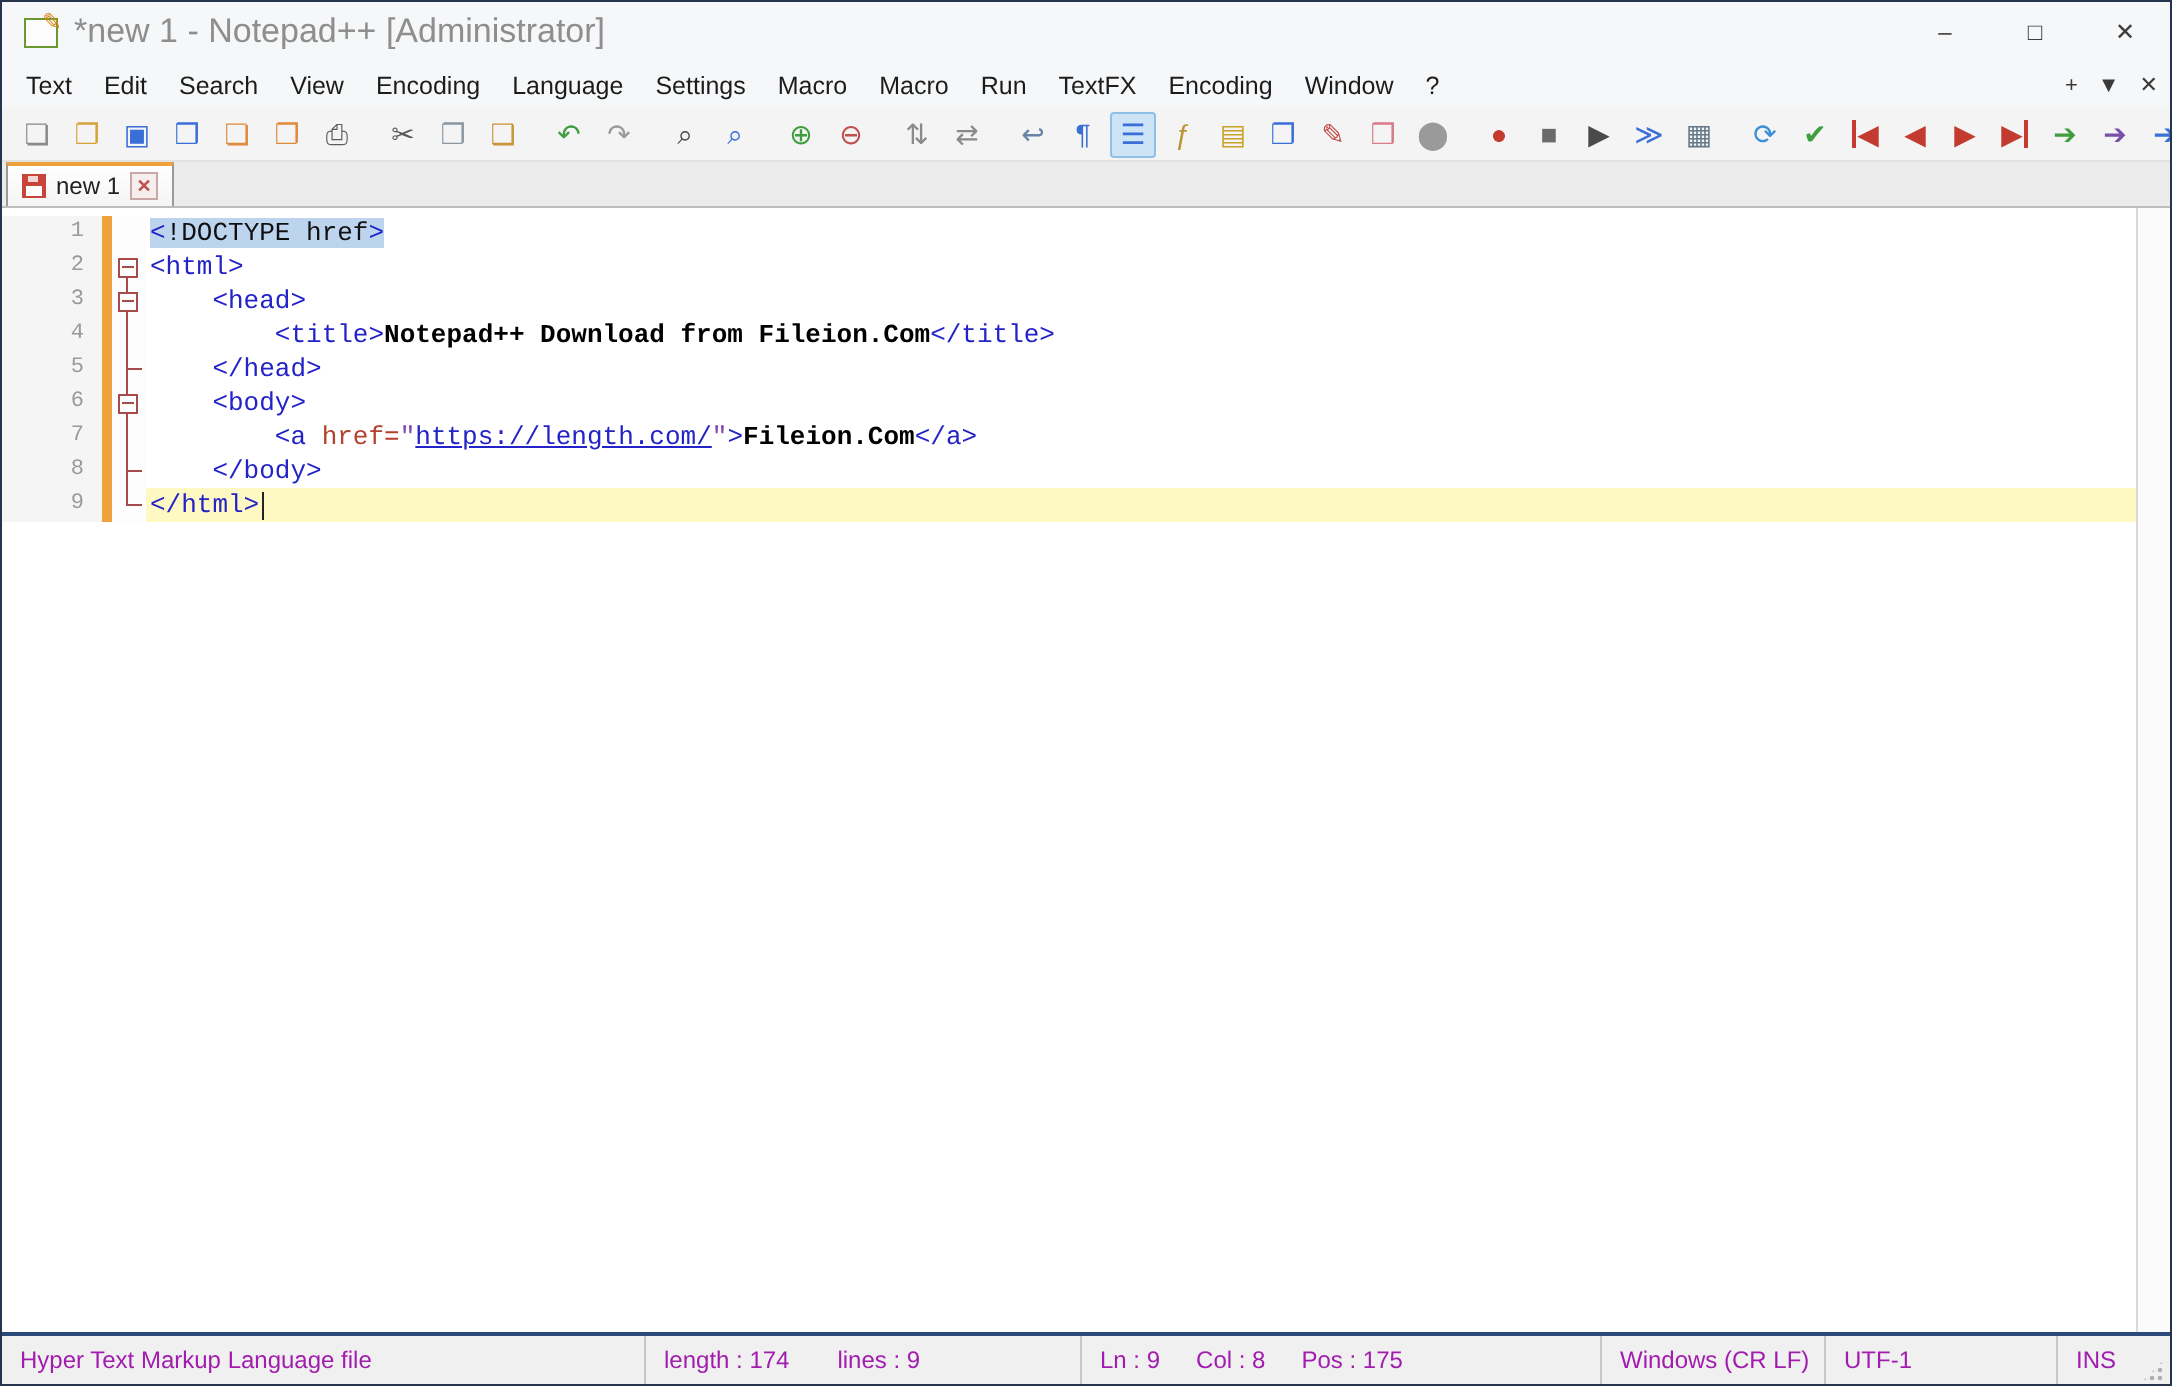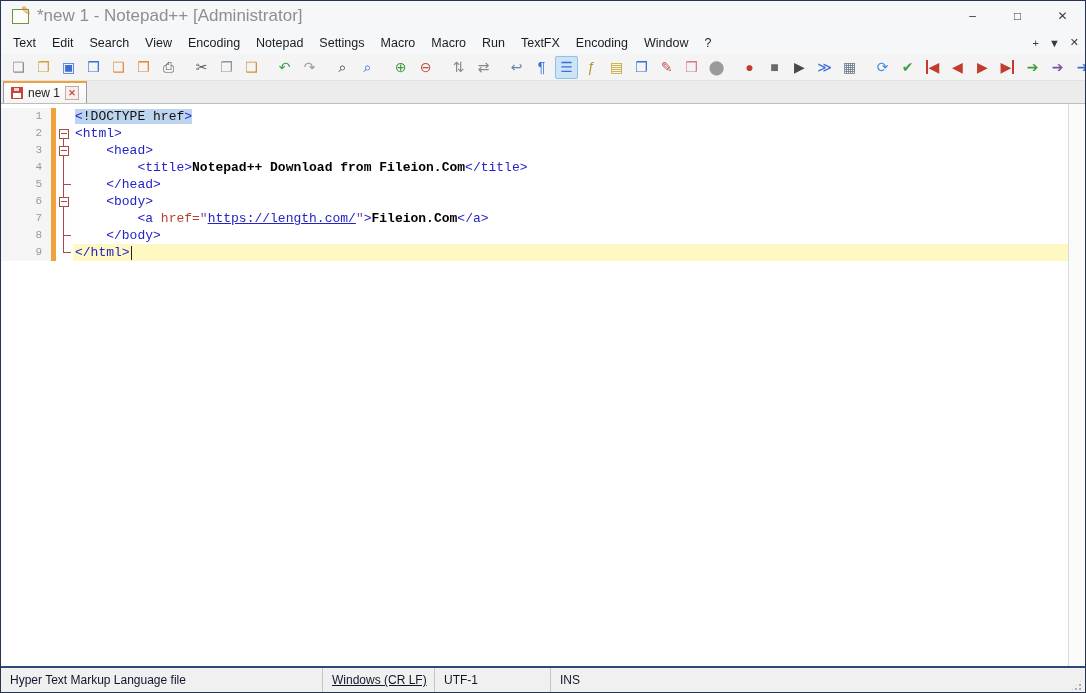--- a/index.html
+++ b/index.html
@@ -78,26 +78,26 @@
   .tk-attr { color: #b5412f; }
   .tk-punct { color: #8048b0; }
   .tk-url { color: #2323c8; text-decoration: underline; }
   .tk-doctype { color: #2323c8; background: #bcd4ee; }
   .tk-doctype-inner { color: #101010; background: #bcd4ee; }
   .vscroll { width: 17px; background: #fbfbfb; border-left: 1px solid #d9d9d9; flex: 0 0 auto; }
 
   
   .status-divider { height: 2px; background: #2b4a78; flex: 0 0 auto; }
   .statusbar { height: 24px; background: #f0f0f0; display: flex; align-items: stretch;
-    font-size: 12px; color: #0f172a; flex: 0 0 auto; }
+    font-size: 12px; color: #a21caf; flex: 0 0 auto; }
   .sb-cell { display: flex; align-items: center; border-right: 1px solid #c6c6c6; padding-left: 9px; }
   .sb-1 { width: 322px; }
   .sb-2 { width: 218px; gap: 24px; }
   .sb-3 { width: 260px; gap: 18px; }
-  .sb-4 { width: 112px; text-decoration: underline; }
+  .sb-4 { width: 112px; }
   .sb-5 { width: 116px; }
   .sb-6 { flex: 1 1 auto; border-right: none; justify-content: space-between; padding-right: 2px; }
   .grip { width: 13px; height: 13px; align-self: flex-end;
     background-image: radial-gradient(#aeaeae 1px, transparent 1.3px);
     background-size: 4px 4px; clip-path: polygon(100% 0, 100% 100%, 0 100%); }
 </style>
 </head>
 <body>
 
 <div class="window">
@@ -112,21 +112,21 @@
     </div>
   </div>
 
   <div class="menubar">
     <span id="menu-items" style="display:flex">
         <span class="menu-item">Text</span>
         <span class="menu-item">Edit</span>
         <span class="menu-item">Search</span>
         <span class="menu-item">View</span>
         <span class="menu-item">Encoding</span>
-        <span class="menu-item">Notepad</span>
+        <span class="menu-item">Language</span>
         <span class="menu-item">Settings</span>
         <span class="menu-item">Macro</span>
         <span class="menu-item">Macro</span>
         <span class="menu-item">Run</span>
         <span class="menu-item">TextFX</span>
         <span class="menu-item">Encoding</span>
         <span class="menu-item">Window</span>
         <span class="menu-item">?</span>
       </span>
     <span class="menu-right" id="menu-right">
@@ -378,20 +378,29 @@
         </div>
       </div>
     <div class="vscroll"></div>
   </div>
 
   <div class="status-divider"></div>
   <div class="statusbar">
     <div class="sb-cell sb-1">
       <span>Hyper Text Markup Language file</span>
     </div>
+    <div class="sb-cell sb-2">
+      <span>length : 174</span>
+      <span>lines : 9</span>
+    </div>
+    <div class="sb-cell sb-3">
+      <span>Ln : 9</span>
+      <span>Col : 8</span>
+      <span>Pos : 175</span>
+    </div>
     <div class="sb-cell sb-4">
       <span>Windows (CR LF)</span>
     </div>
     <div class="sb-cell sb-5">
       <span>UTF-1</span>
     </div>
     <div class="sb-cell sb-6">
       <span>INS</span>
       <span class="grip"></span>
     </div>

